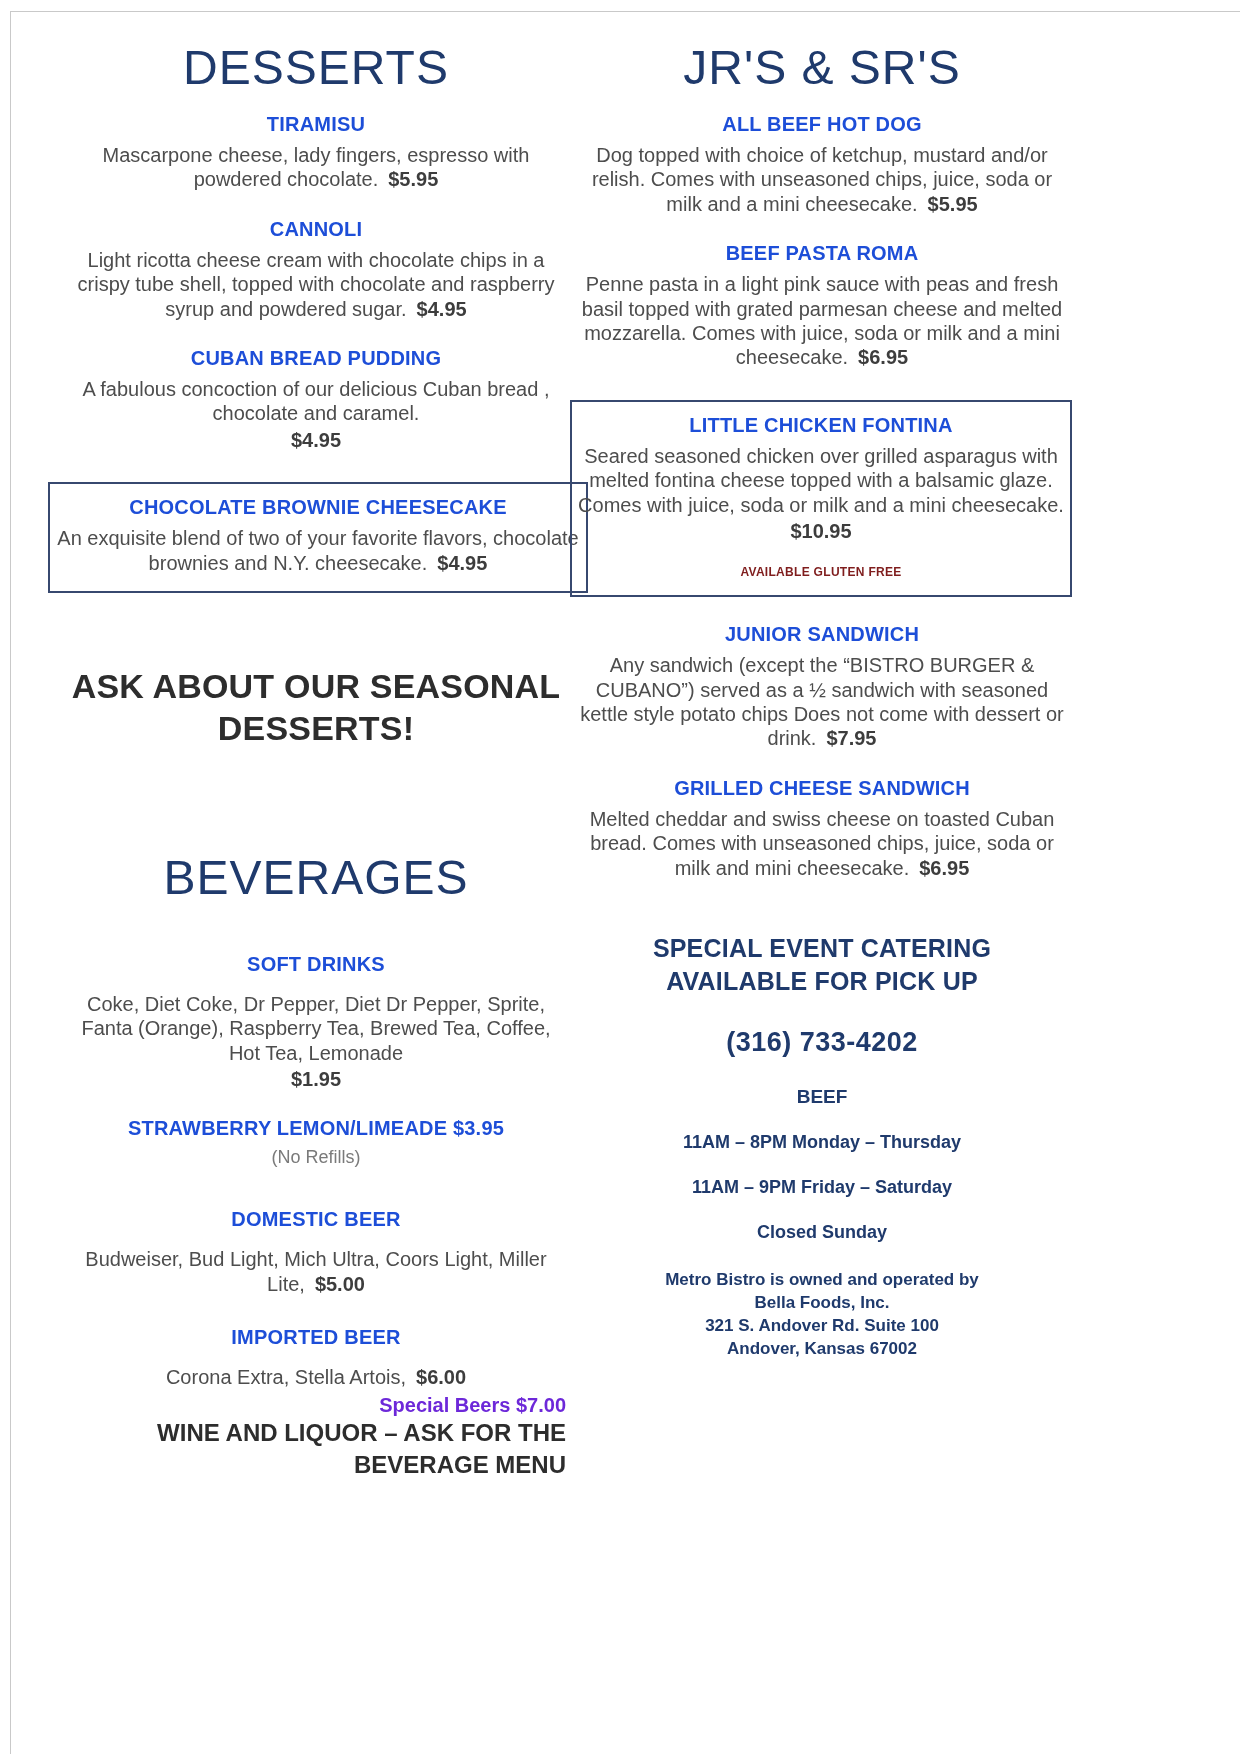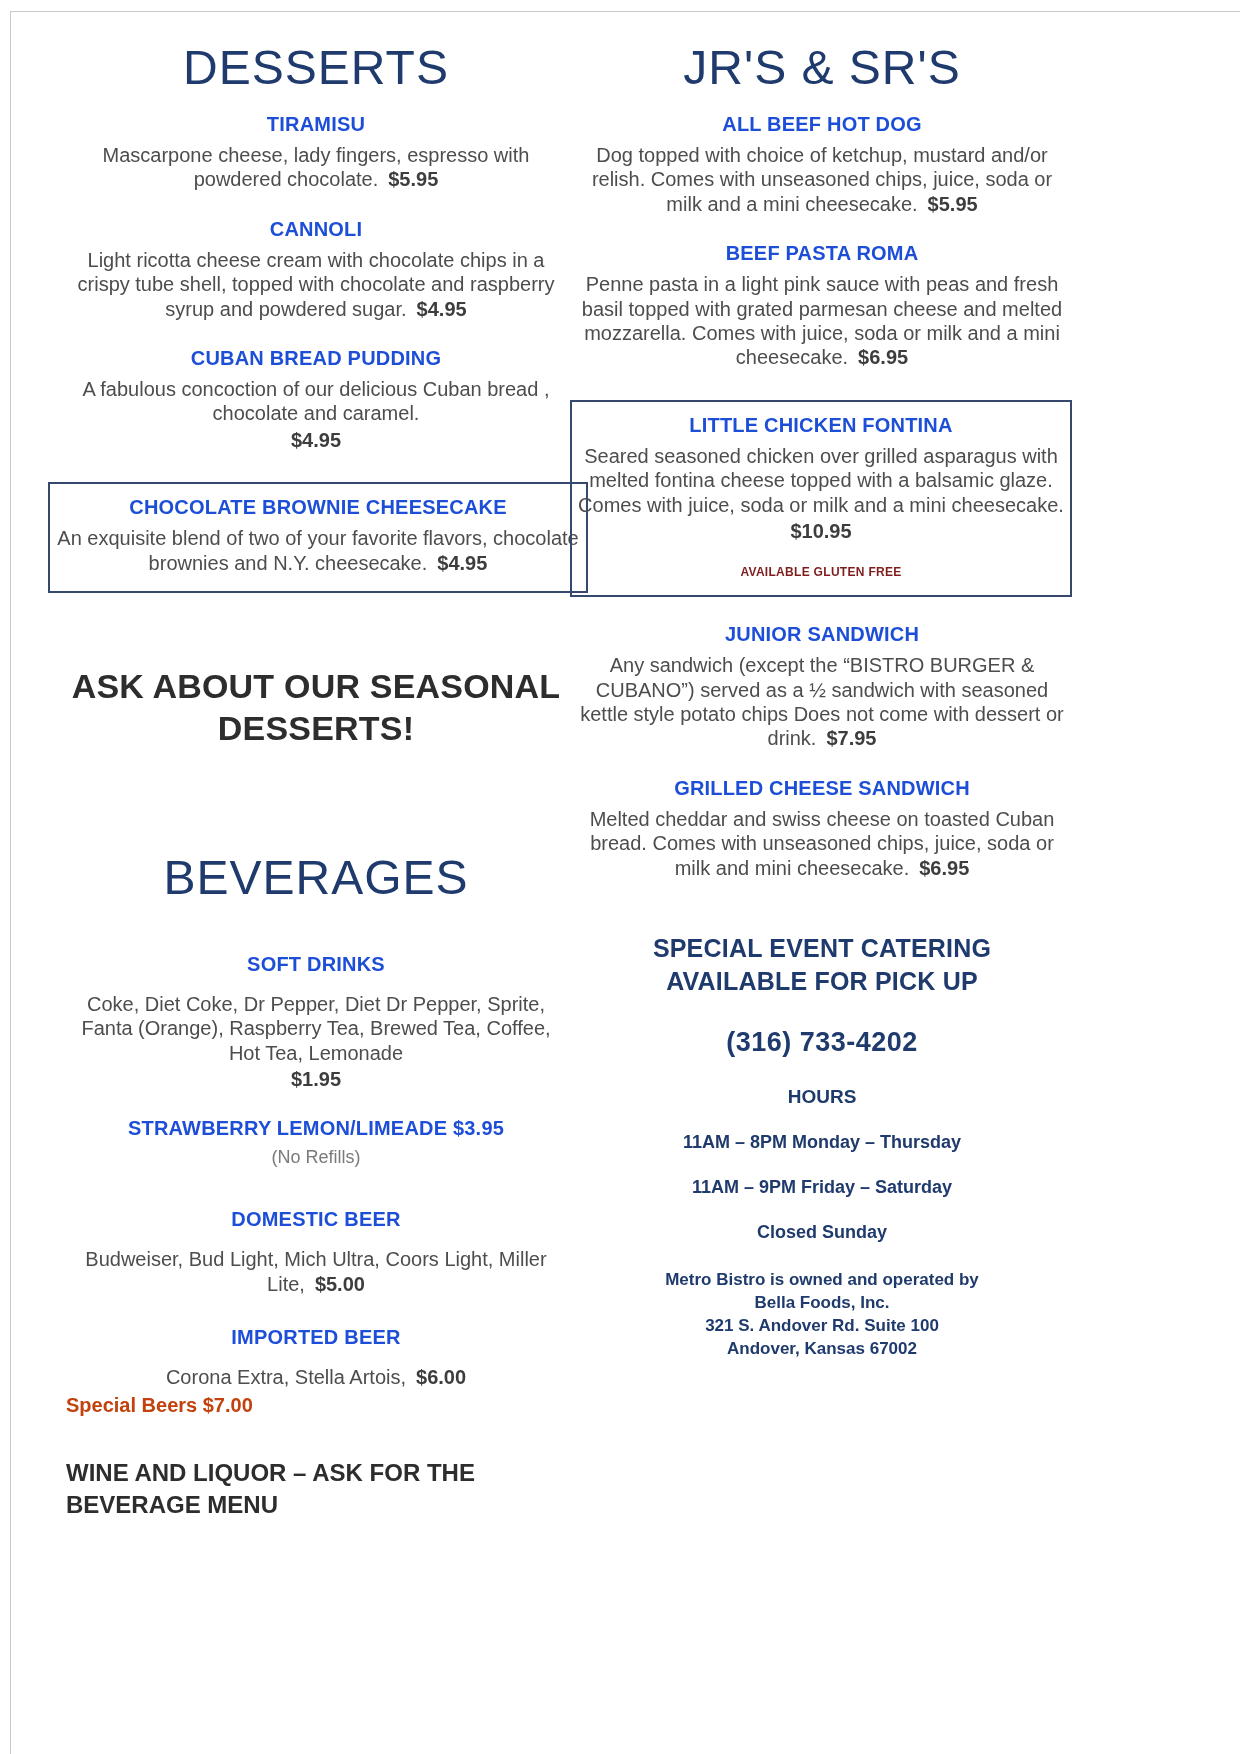--- a/index.html
+++ b/index.html
@@ -43,24 +43,24 @@
   .seasonal{
     margin-top:72px; font-size:34px; font-weight:700; color:#2d2d2d;
     text-align:center; line-height:1.25; letter-spacing:0.2px;
   }
   .bev-title{ margin-top:100px; }
   .soft-item{ margin-top:48px; }
   .soft-desc{ margin-top:16px; }
   .strawberry{ margin-top:26px; }
   .no-refills{ font-size:18px; color:#7a7a7a; text-align:center; margin-top:2px; font-weight:400; }
   .beer-desc{ margin-top:16px; }
-  .special-beers{ font-size:20px; font-weight:700; color:#c2410c; text-align:left; margin-top:4px; }
+  .special-beers{ font-size:20px; font-weight:700; color:#6d28d9; text-align:right; margin-top:4px; }
   .wine-note{
-    margin-top:40px; font-size:24px; font-weight:700; color:#2d2d2d;
-    text-align:left; line-height:1.35;
+    font-size:24px; font-weight:700; color:#2d2d2d;
+    text-align:right; line-height:1.35;
   }
   .catering{ margin-top:52px; text-align:center; color:#1f3a6c; }
   .catering-heading{ font-size:25px; font-weight:700; line-height:1.3; letter-spacing:0.2px; }
   .phone{ font-size:27px; font-weight:700; margin-top:30px; letter-spacing:0.5px; }
   .hours-label{ font-size:19px; font-weight:700; margin-top:28px; }
   .hours-line{ font-size:18px; font-weight:700; margin-top:24px; }
   .address-footer{ font-size:17px; font-weight:700; margin-top:26px; line-height:1.35; }
 </style>
 </head>
 <body>
@@ -160,21 +160,21 @@
       <div class="item-name">GRILLED CHEESE SANDWICH</div>
       <div class="item-desc"><span>Melted cheddar and swiss cheese on toasted Cuban bread.  Comes with unseasoned chips, juice, soda or milk  and mini cheesecake.</span><span class="price inline">$6.95</span></div>
     </div>
 
     <div class="catering">
       <div class="catering-heading">
         <div>SPECIAL EVENT CATERING</div>
         <div>AVAILABLE FOR PICK UP</div>
       </div>
       <div class="phone">(316) 733-4202</div>
-      <div class="hours-label">HOURS</div>
+      <div class="hours-label">BEEF</div>
       <div class="hours-line">11AM – 8PM Monday – Thursday</div>
       <div class="hours-line">11AM – 9PM Friday – Saturday</div>
       <div class="hours-line">Closed Sunday</div>
       <div class="address-footer">
         <div>Metro Bistro is owned and operated by</div>
         <div>Bella Foods, Inc.</div>
         <div>321 S. Andover Rd. Suite 100</div>
         <div>Andover, Kansas  67002</div>
       </div>
     </div>

